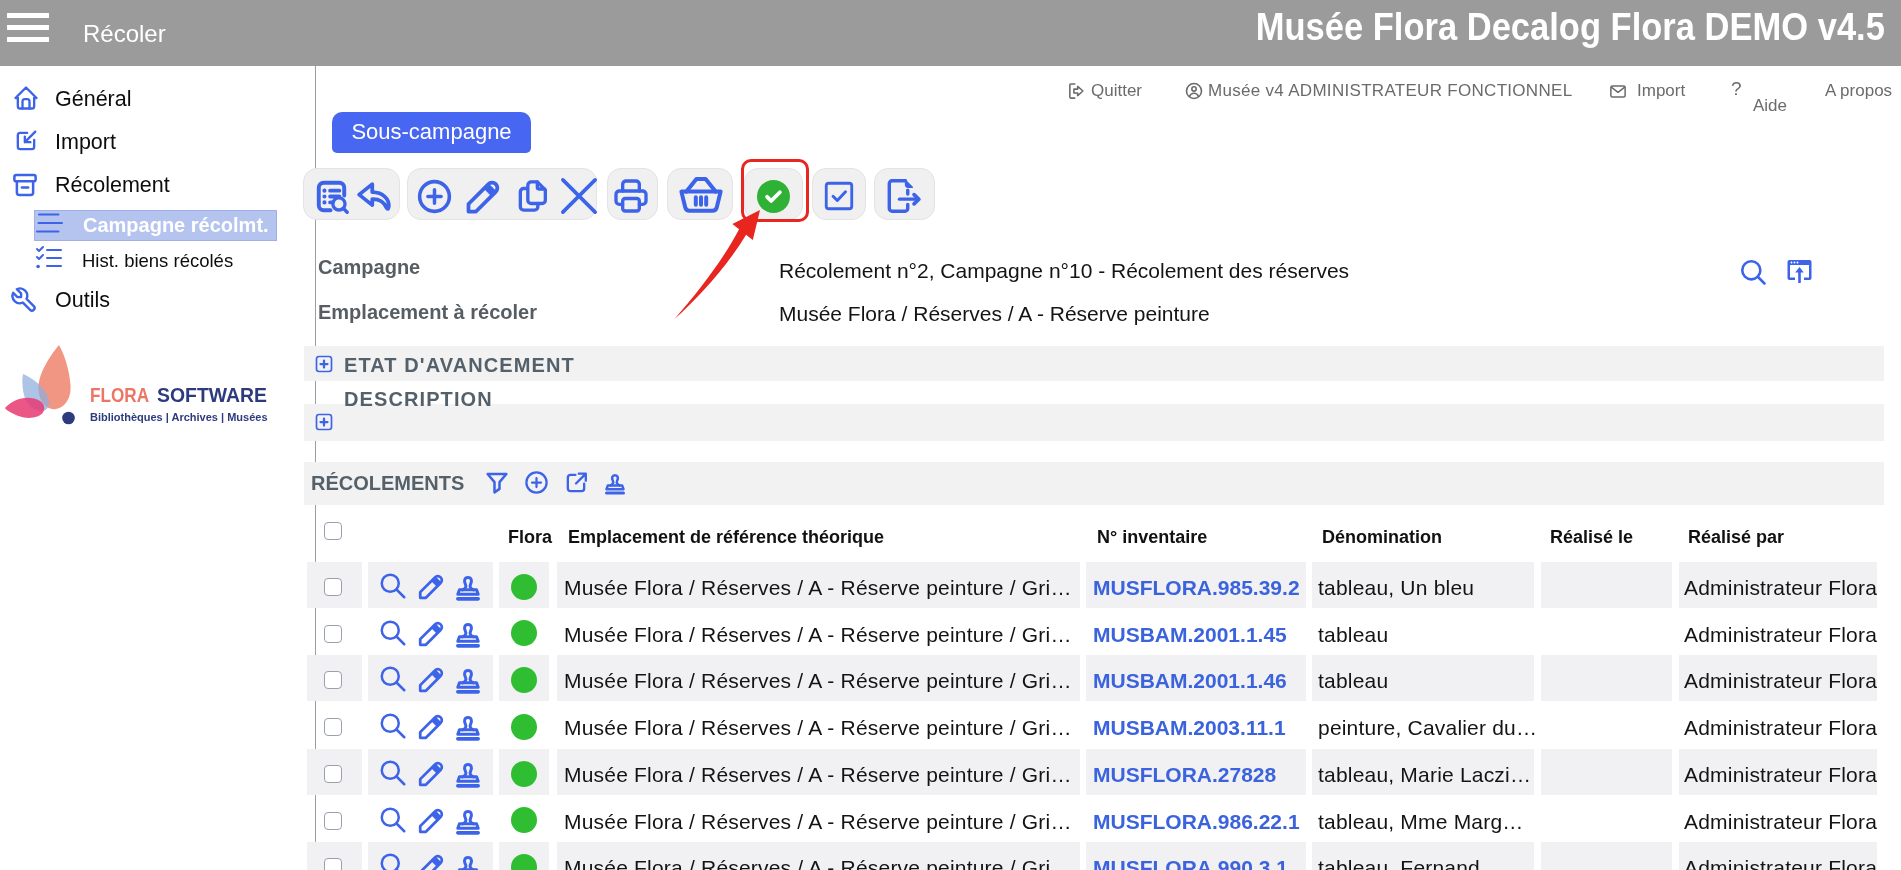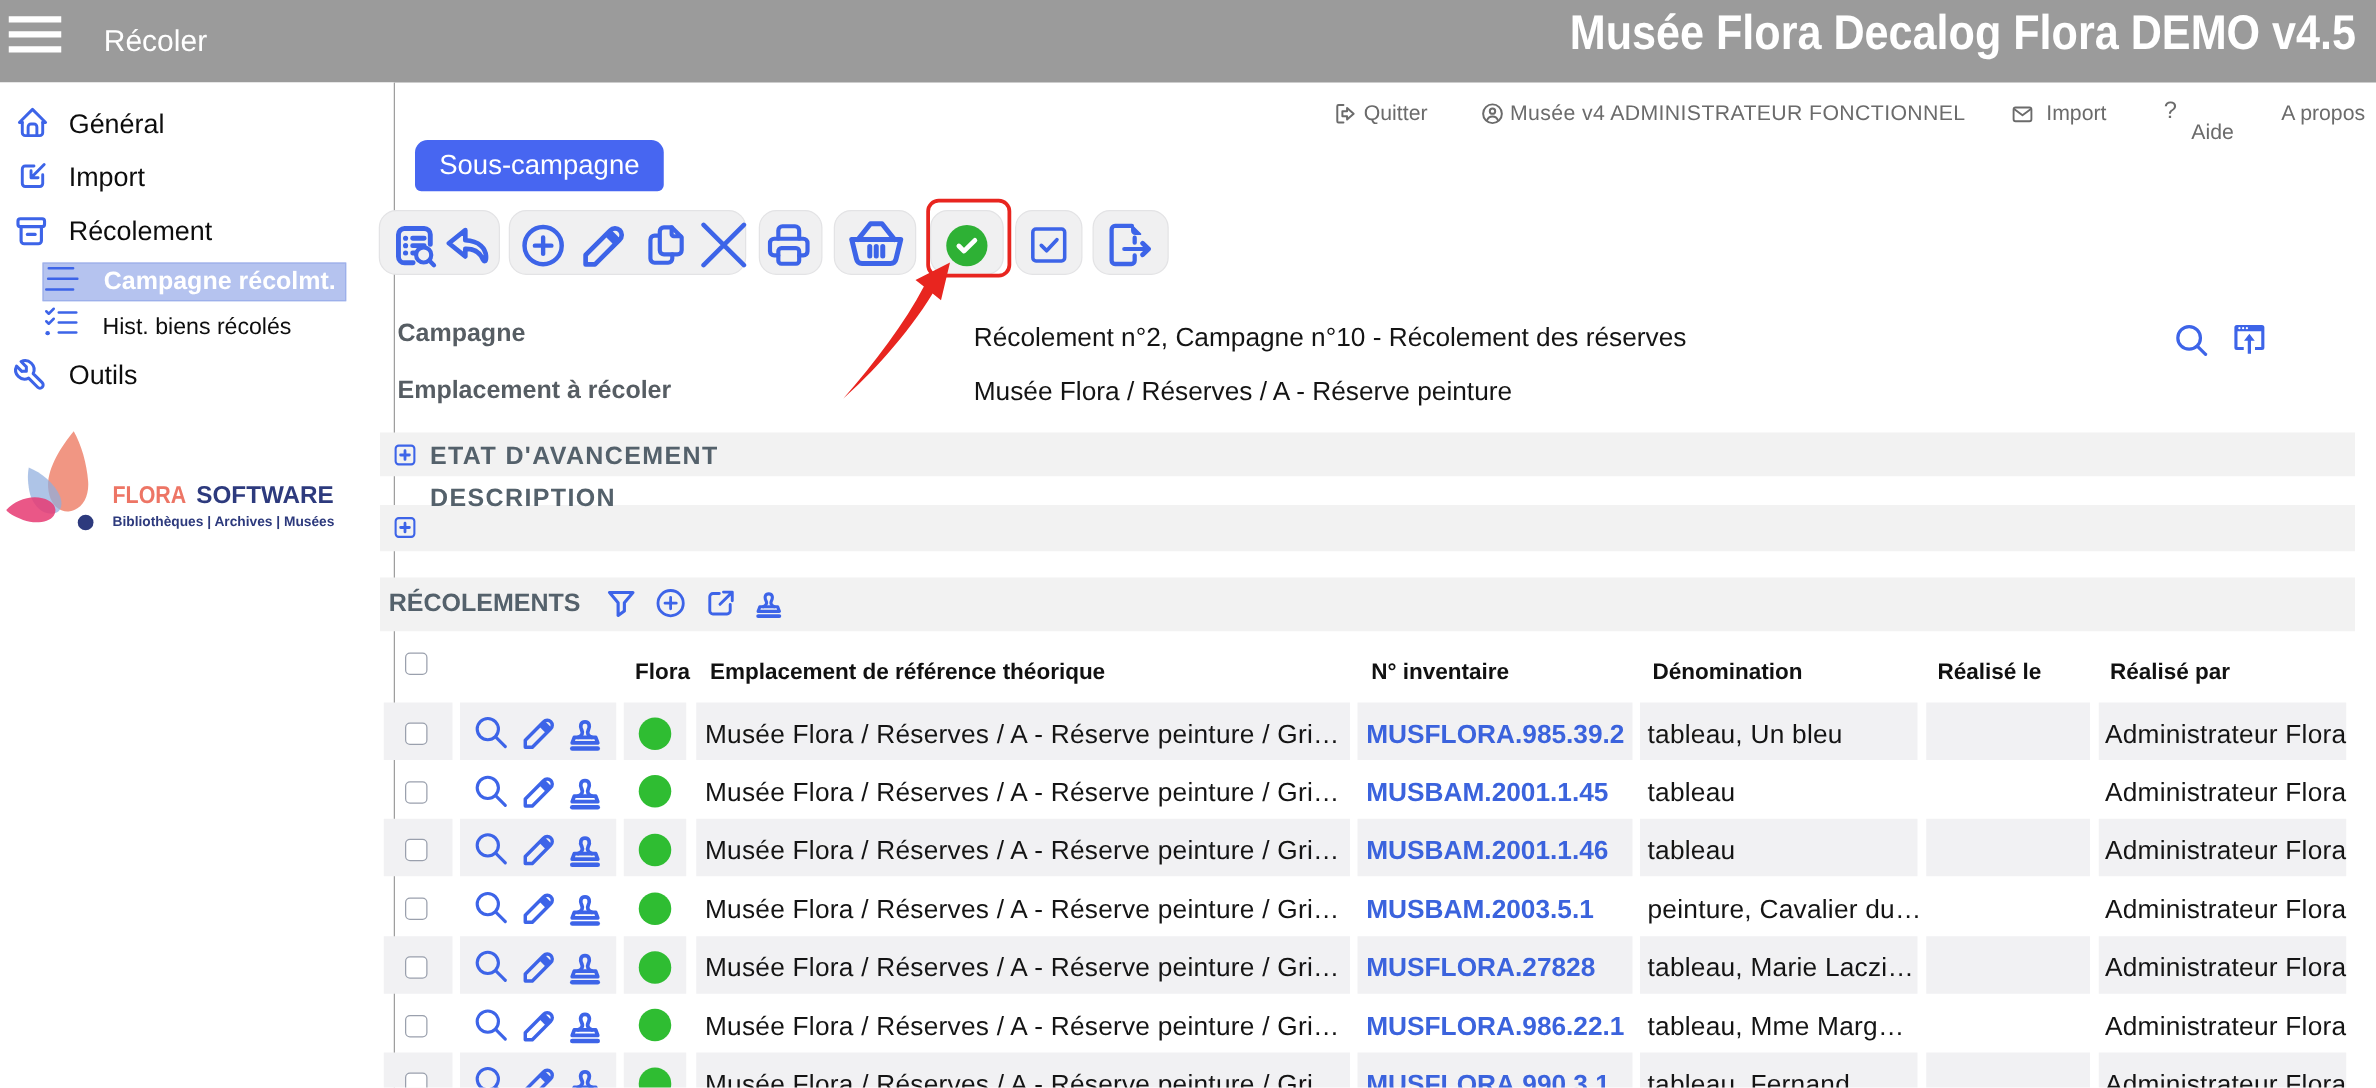--- a/index.html
+++ b/index.html
@@ -351,21 +351,21 @@
         <path d="M13.7 6.7 l3.6 3.6" stroke-width="4.6" stroke-linecap="butt"></path>
       </svg>
       <svg class="ic" style="position:absolute;left:82px;top:7px" width="36" height="36" viewBox="0 0 24 24" stroke-width="1.9">
         <path d="M8.4 13.9 C10.5 13.1 11 11.6 10.3 10.2 C9.1 7.9 9.7 5.7 12 5.7 C14.3 5.7 14.9 7.9 13.7 10.2 C13 11.6 13.5 13.1 15.6 13.9"></path>
         <path d="M5.2 16.9 L6.3 13.9 H17.7 L18.8 16.9 Z"></path>
         <path d="M5.2 19.9 H18.8" stroke-width="2.4"></path>
       </svg>
   </div>
   <div class="dot" style="left:511px;top:713.8px"></div>
   <div class="ctxt" style="left:564px;top:716.1px">Musée Flora / Réserves / A - Réserve peinture / Gri…</div>
-  <div class="cinv" style="left:1093px;top:716.1px">MUSBAM.2003.5.1</div>
+  <div class="cinv" style="left:1093px;top:716.1px">MUSBAM.2003.11.1</div>
   <div class="ctxt" style="left:1318px;top:716.1px">peinture, Cavalier du…</div>
   <div class="ctxt" style="left:1684px;top:716.1px">Administrateur Flora</div>
 
   <div class="cell gr" style="left:307px;top:748.8px;width:55px"></div>
   <div class="cell gr" style="left:368px;top:748.8px;width:125px"></div>
   <div class="cell gr" style="left:499px;top:748.8px;width:50px"></div>
   <div class="cell gr" style="left:557px;top:748.8px;width:523px"></div>
   <div class="cell gr" style="left:1086px;top:748.8px;width:220px"></div>
   <div class="cell gr" style="left:1312px;top:748.8px;width:222px"></div>
   <div class="cell gr" style="left:1541px;top:748.8px;width:131px"></div>

